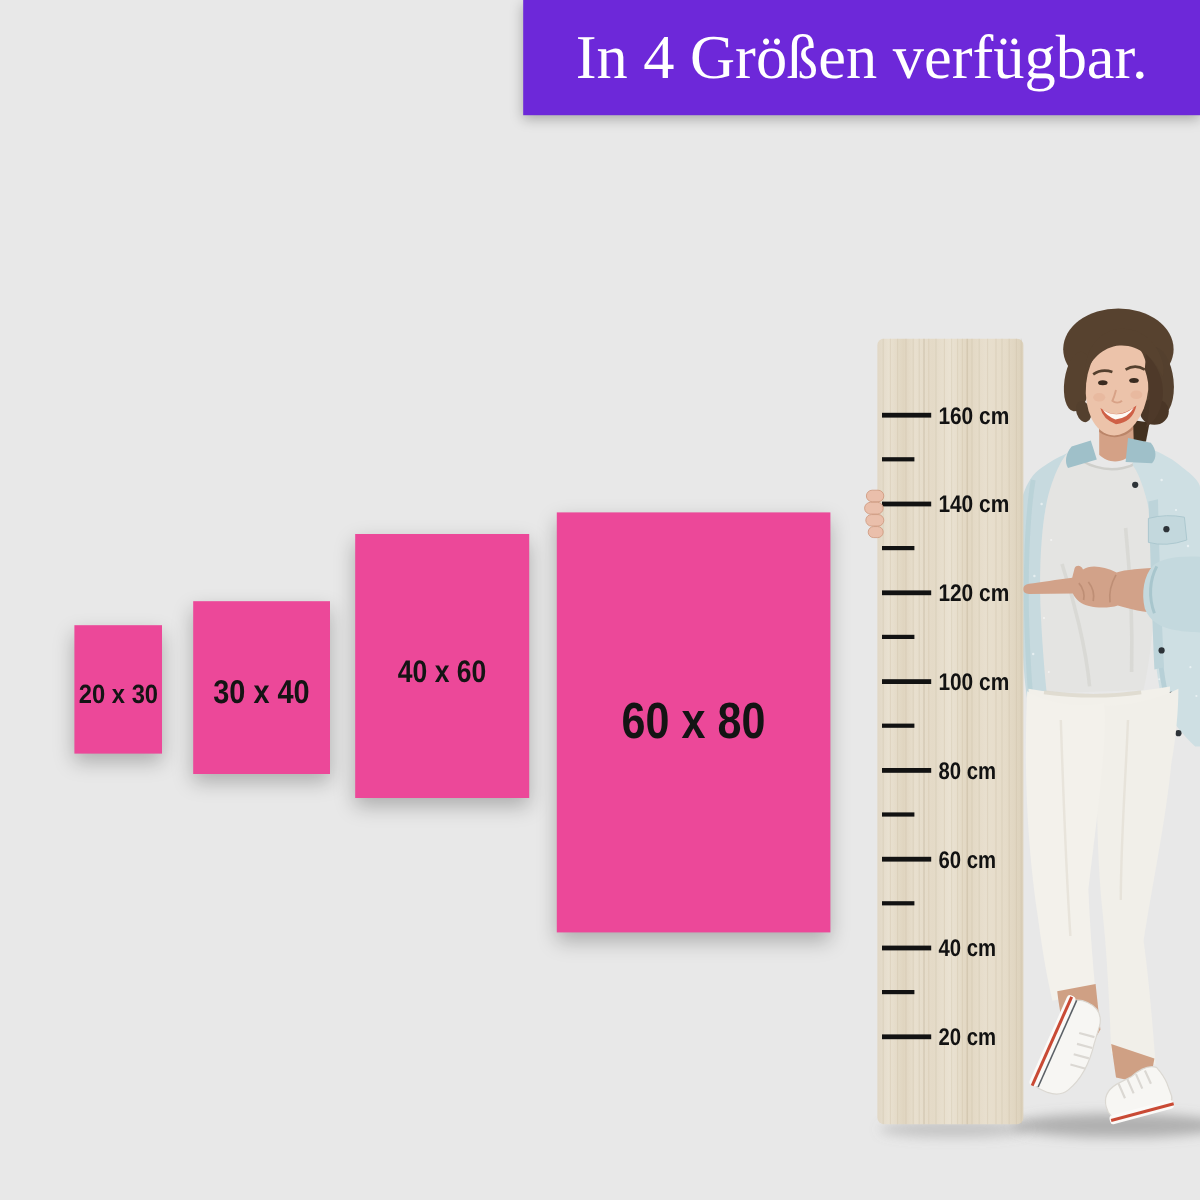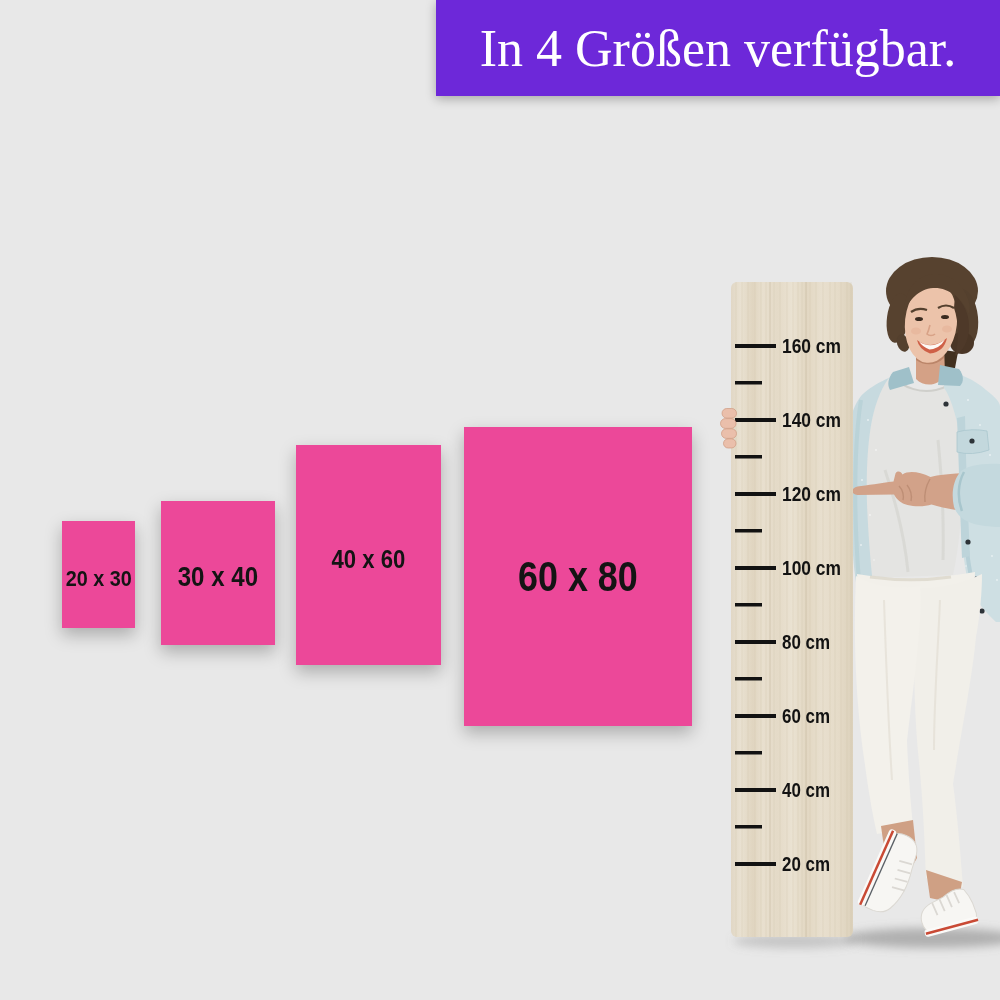--- a/index.html
+++ b/index.html
@@ -9,21 +9,21 @@
   box-shadow:0 3px 10px rgba(0,0,0,.28)}
 .poster{position:absolute;background:#ec4899;box-shadow:0 7px 16px rgba(0,0,0,.26);
   display:flex;align-items:center;justify-content:center;font-weight:bold;color:#141414}
 .poster span{white-space:nowrap}
 .p1{left:62px;top:521px;width:73px;height:107px;font-size:22px}
 .p1 span{transform:translateY(4px) scale(0.9,1)}
 .p2{left:161px;top:501px;width:114px;height:144px;font-size:27.5px}
 .p2 span{transform:translateY(4px) scale(0.875,1)}
 .p3{left:296px;top:445px;width:145px;height:220px;font-size:26px}
 .p3 span{transform:translateY(4px) scale(0.85,1)}
-.p4{left:464px;top:427px;width:228px;height:299px;font-size:42.5px}
+.p4{left:464px;top:427px;width:228px;height:350px;font-size:42.5px}
 .p4 span{transform:scale(0.845,1)}
 .woman{position:absolute;left:690px;top:240px;z-index:1}
 .ruler{position:absolute;left:731px;top:282px;z-index:2}
 .grip{position:absolute;left:715px;top:400px;z-index:3}
 </style>
 </head>
 <body>
 
 <div class="banner">In 4 Größen verfügbar.</div>
 

